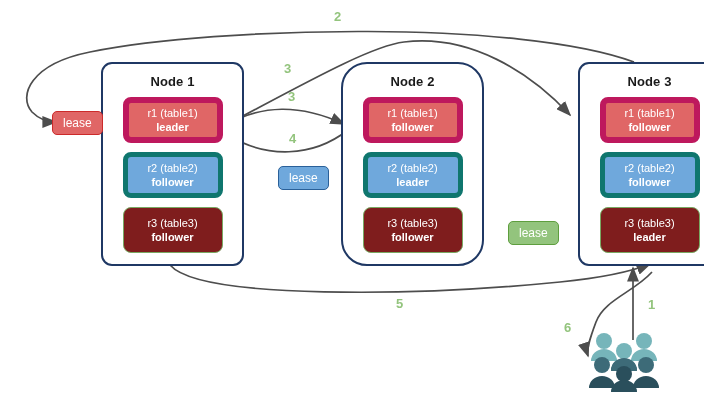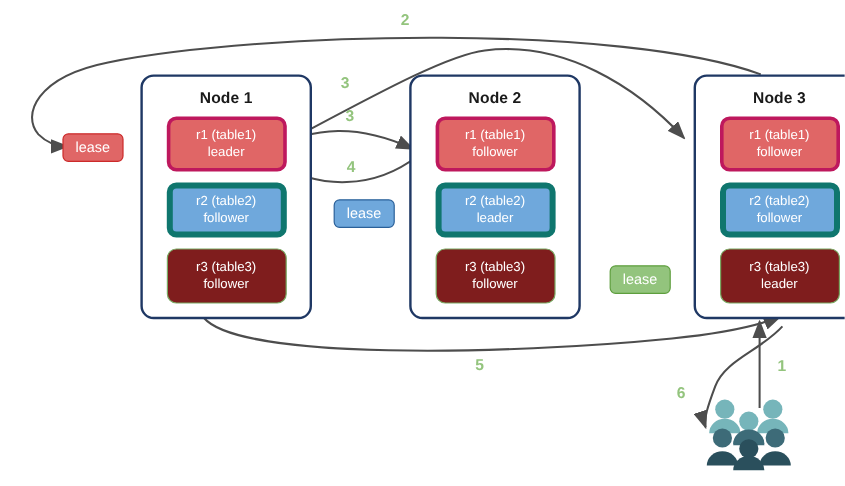--- a/index.html
+++ b/index.html
@@ -48,22 +48,22 @@
     border-radius: 8px;
     box-sizing: border-box;
     display: flex;
     flex-direction: column;
     align-items: center;
     justify-content: center;
     color: #ffffff;
     font-size: 11px;
     line-height: 14px;
   }
-  .replica .line2 { display: block; }
-  .rep-red   { background: #e06666; border: 3px solid #be185d; }
+  .replica .line2 { display: block; font-weight: bold; }
+  .rep-red   { background: #e06666; border: 6px solid #be185d; }
   .rep-blue  { background: #6fa8dc; border: 5px solid #0f766e; }
   .rep-green { background: #7f1d1d; border: 1px solid #79a862; }
 
   .lease {
     position: absolute;
     height: 24px;
     box-sizing: border-box;
     border-radius: 5px;
     display: flex;
     align-items: center;
@@ -111,37 +111,37 @@
 
     <path d="M 348,130 C 312,158 266,158 230,136" fill="none" stroke="#4d4d4d" stroke-width="1.7" marker-end="url(#arrowhead)"></path>
 
     <path d="M 170,265 C 200,300 420,296 560,282 C 600,278 630,272 650,264" fill="none" stroke="#4d4d4d" stroke-width="1.7" marker-end="url(#arrowhead)"></path>
 
     <path d="M 633,340 L 633,268" fill="none" stroke="#4d4d4d" stroke-width="1.7" marker-end="url(#arrowhead)"></path>
 
     <path d="M 652,272 C 634,292 604,300 596,322 C 590,338 586,350 588,356" fill="none" stroke="#4d4d4d" stroke-width="1.7" marker-end="url(#arrowhead)"></path>
   </svg>
 
-  <div class="node" style="left:101px; top:62px; width:143px; height:204px;margin-left:16px;">
+  <div class="node" style="left:101px; top:62px; width:143px; height:204px;">
     <div class="node-title">Node 1</div>
     <div class="replica rep-red">
       <span>r1 (table1)</span>
       <span class="line2">leader</span>
     </div>
     <div class="replica rep-blue">
       <span>r2 (table2)</span>
       <span class="line2">follower</span>
     </div>
     <div class="replica rep-green">
       <span>r3 (table3)</span>
       <span class="line2">follower</span>
     </div>
   </div>
 
-  <div class="node" style="left:341px; top:62px; width:143px; height:204px;">
+  <div class="node" style="left:341px; top:62px; width:143px; height:204px;border-radius:26px;">
     <div class="node-title">Node 2</div>
     <div class="replica rep-red">
       <span>r1 (table1)</span>
       <span class="line2">follower</span>
     </div>
     <div class="replica rep-blue">
       <span>r2 (table2)</span>
       <span class="line2">leader</span>
     </div>
     <div class="replica rep-green">

